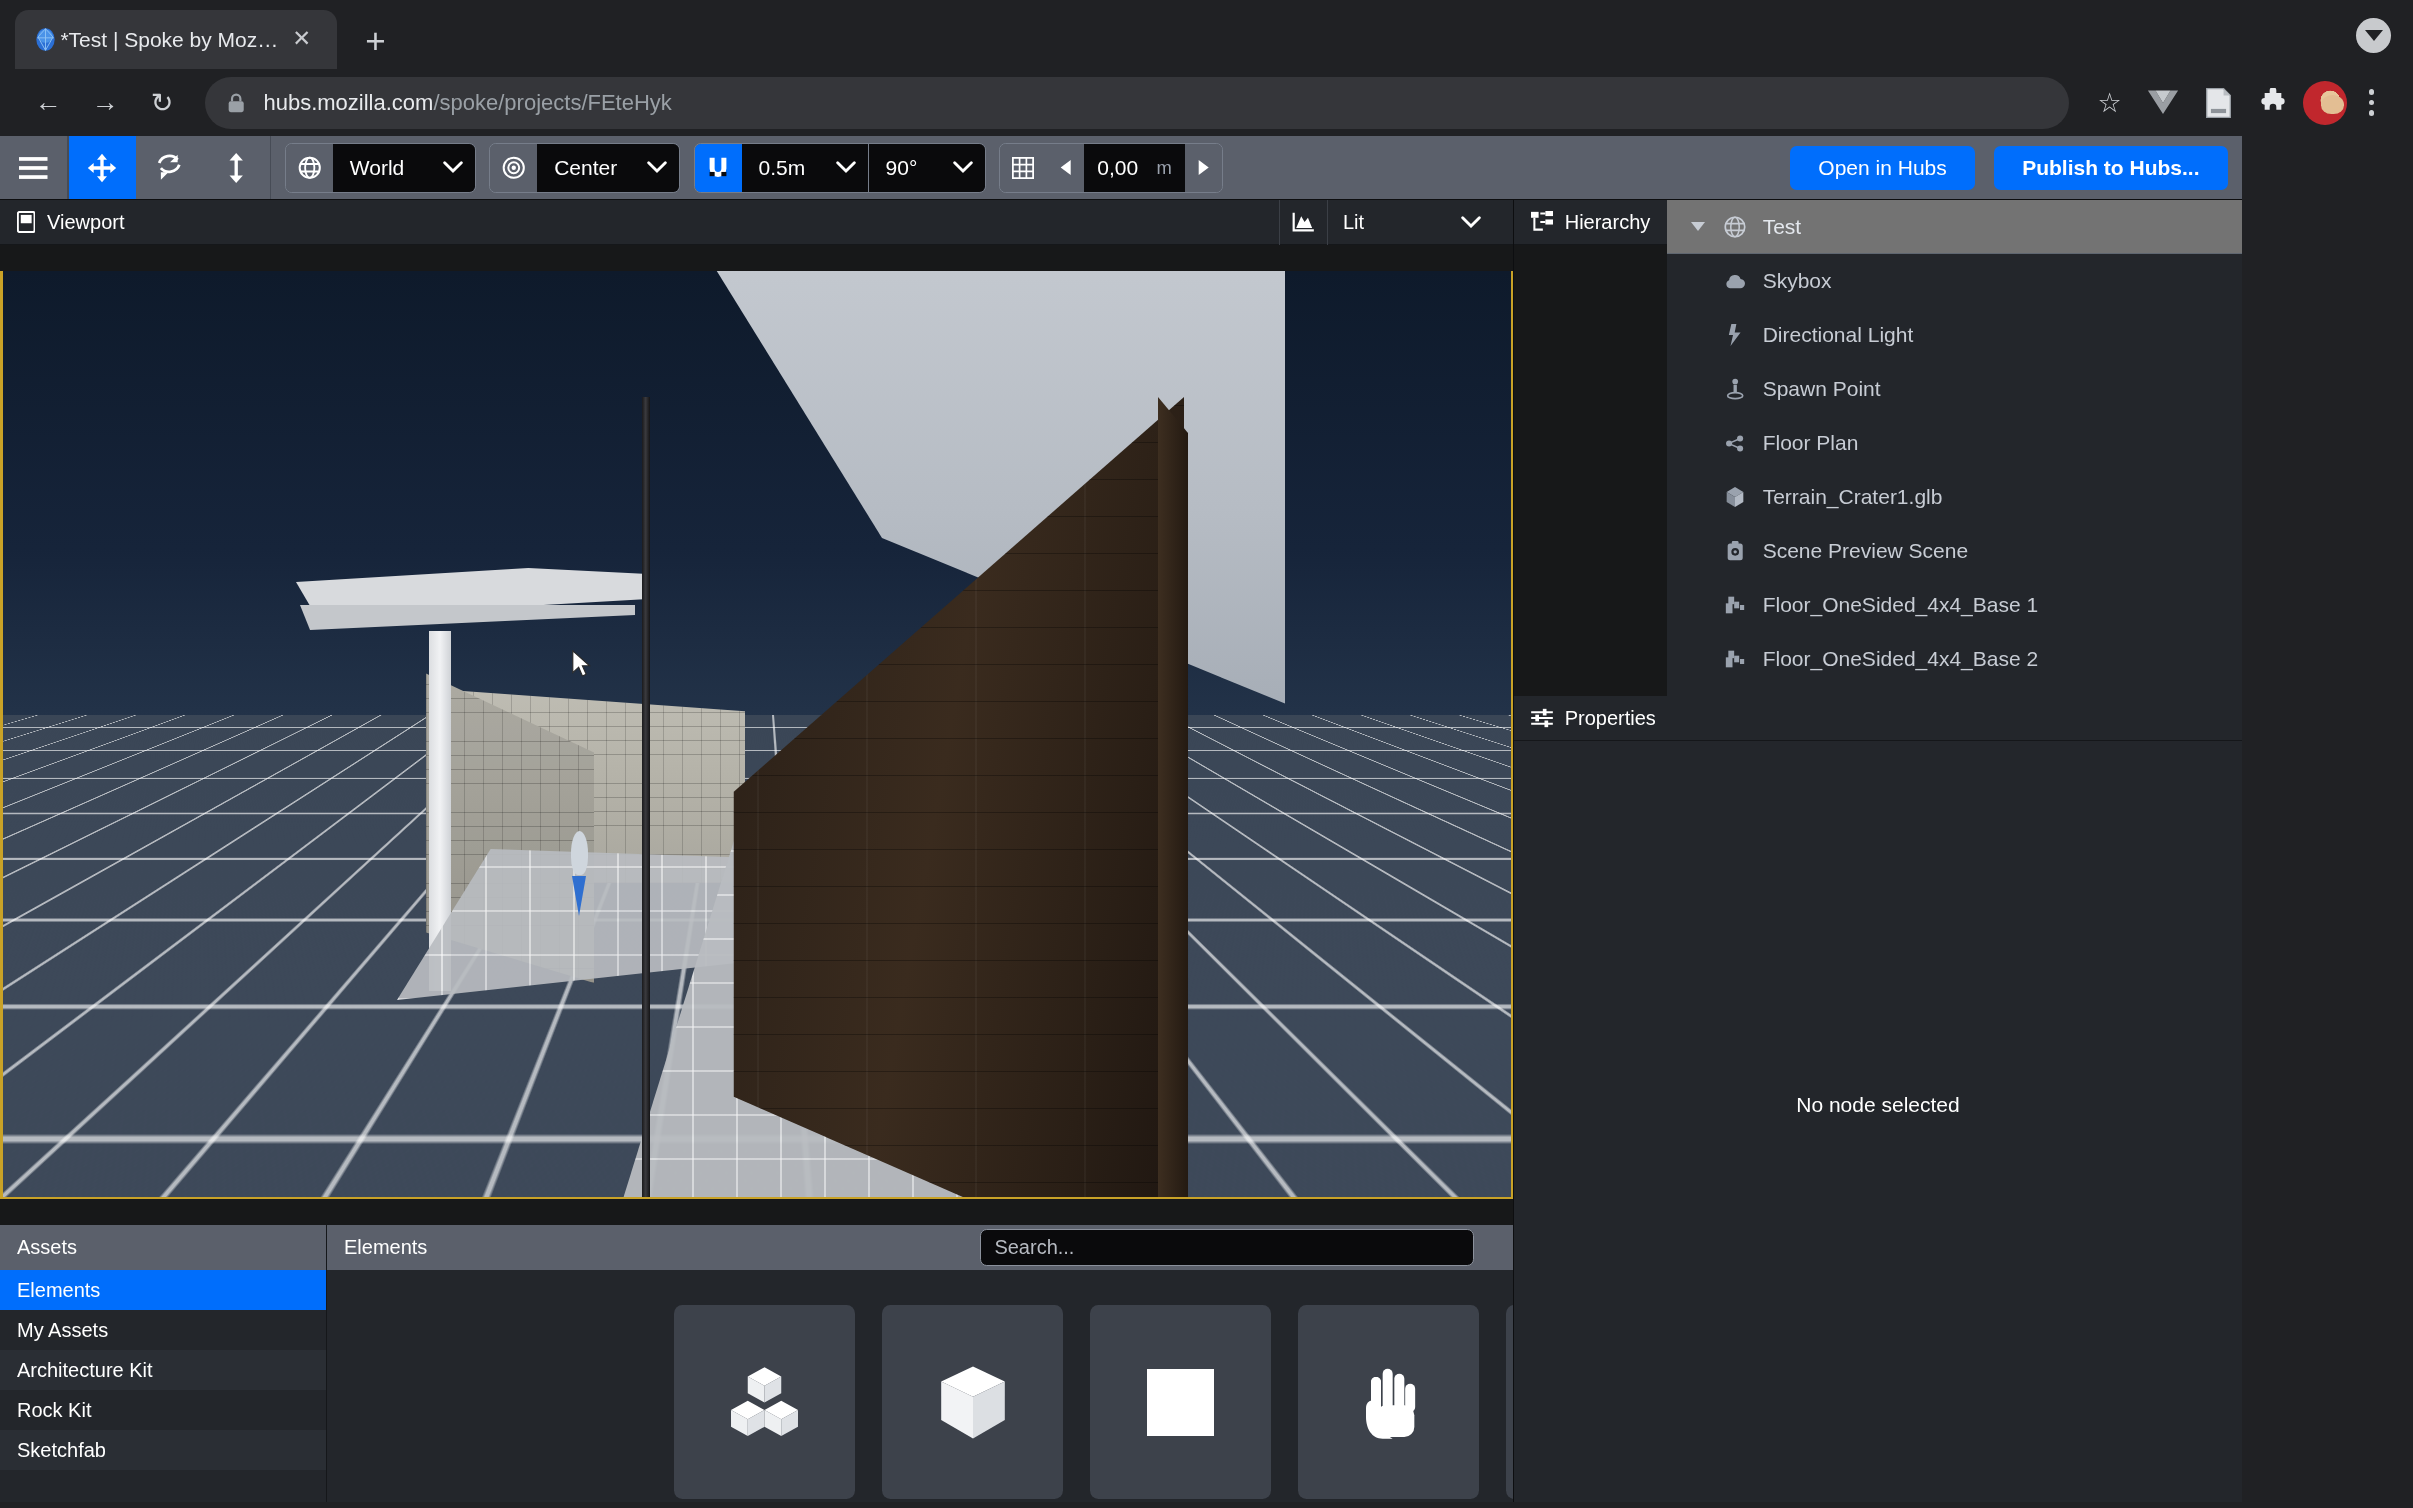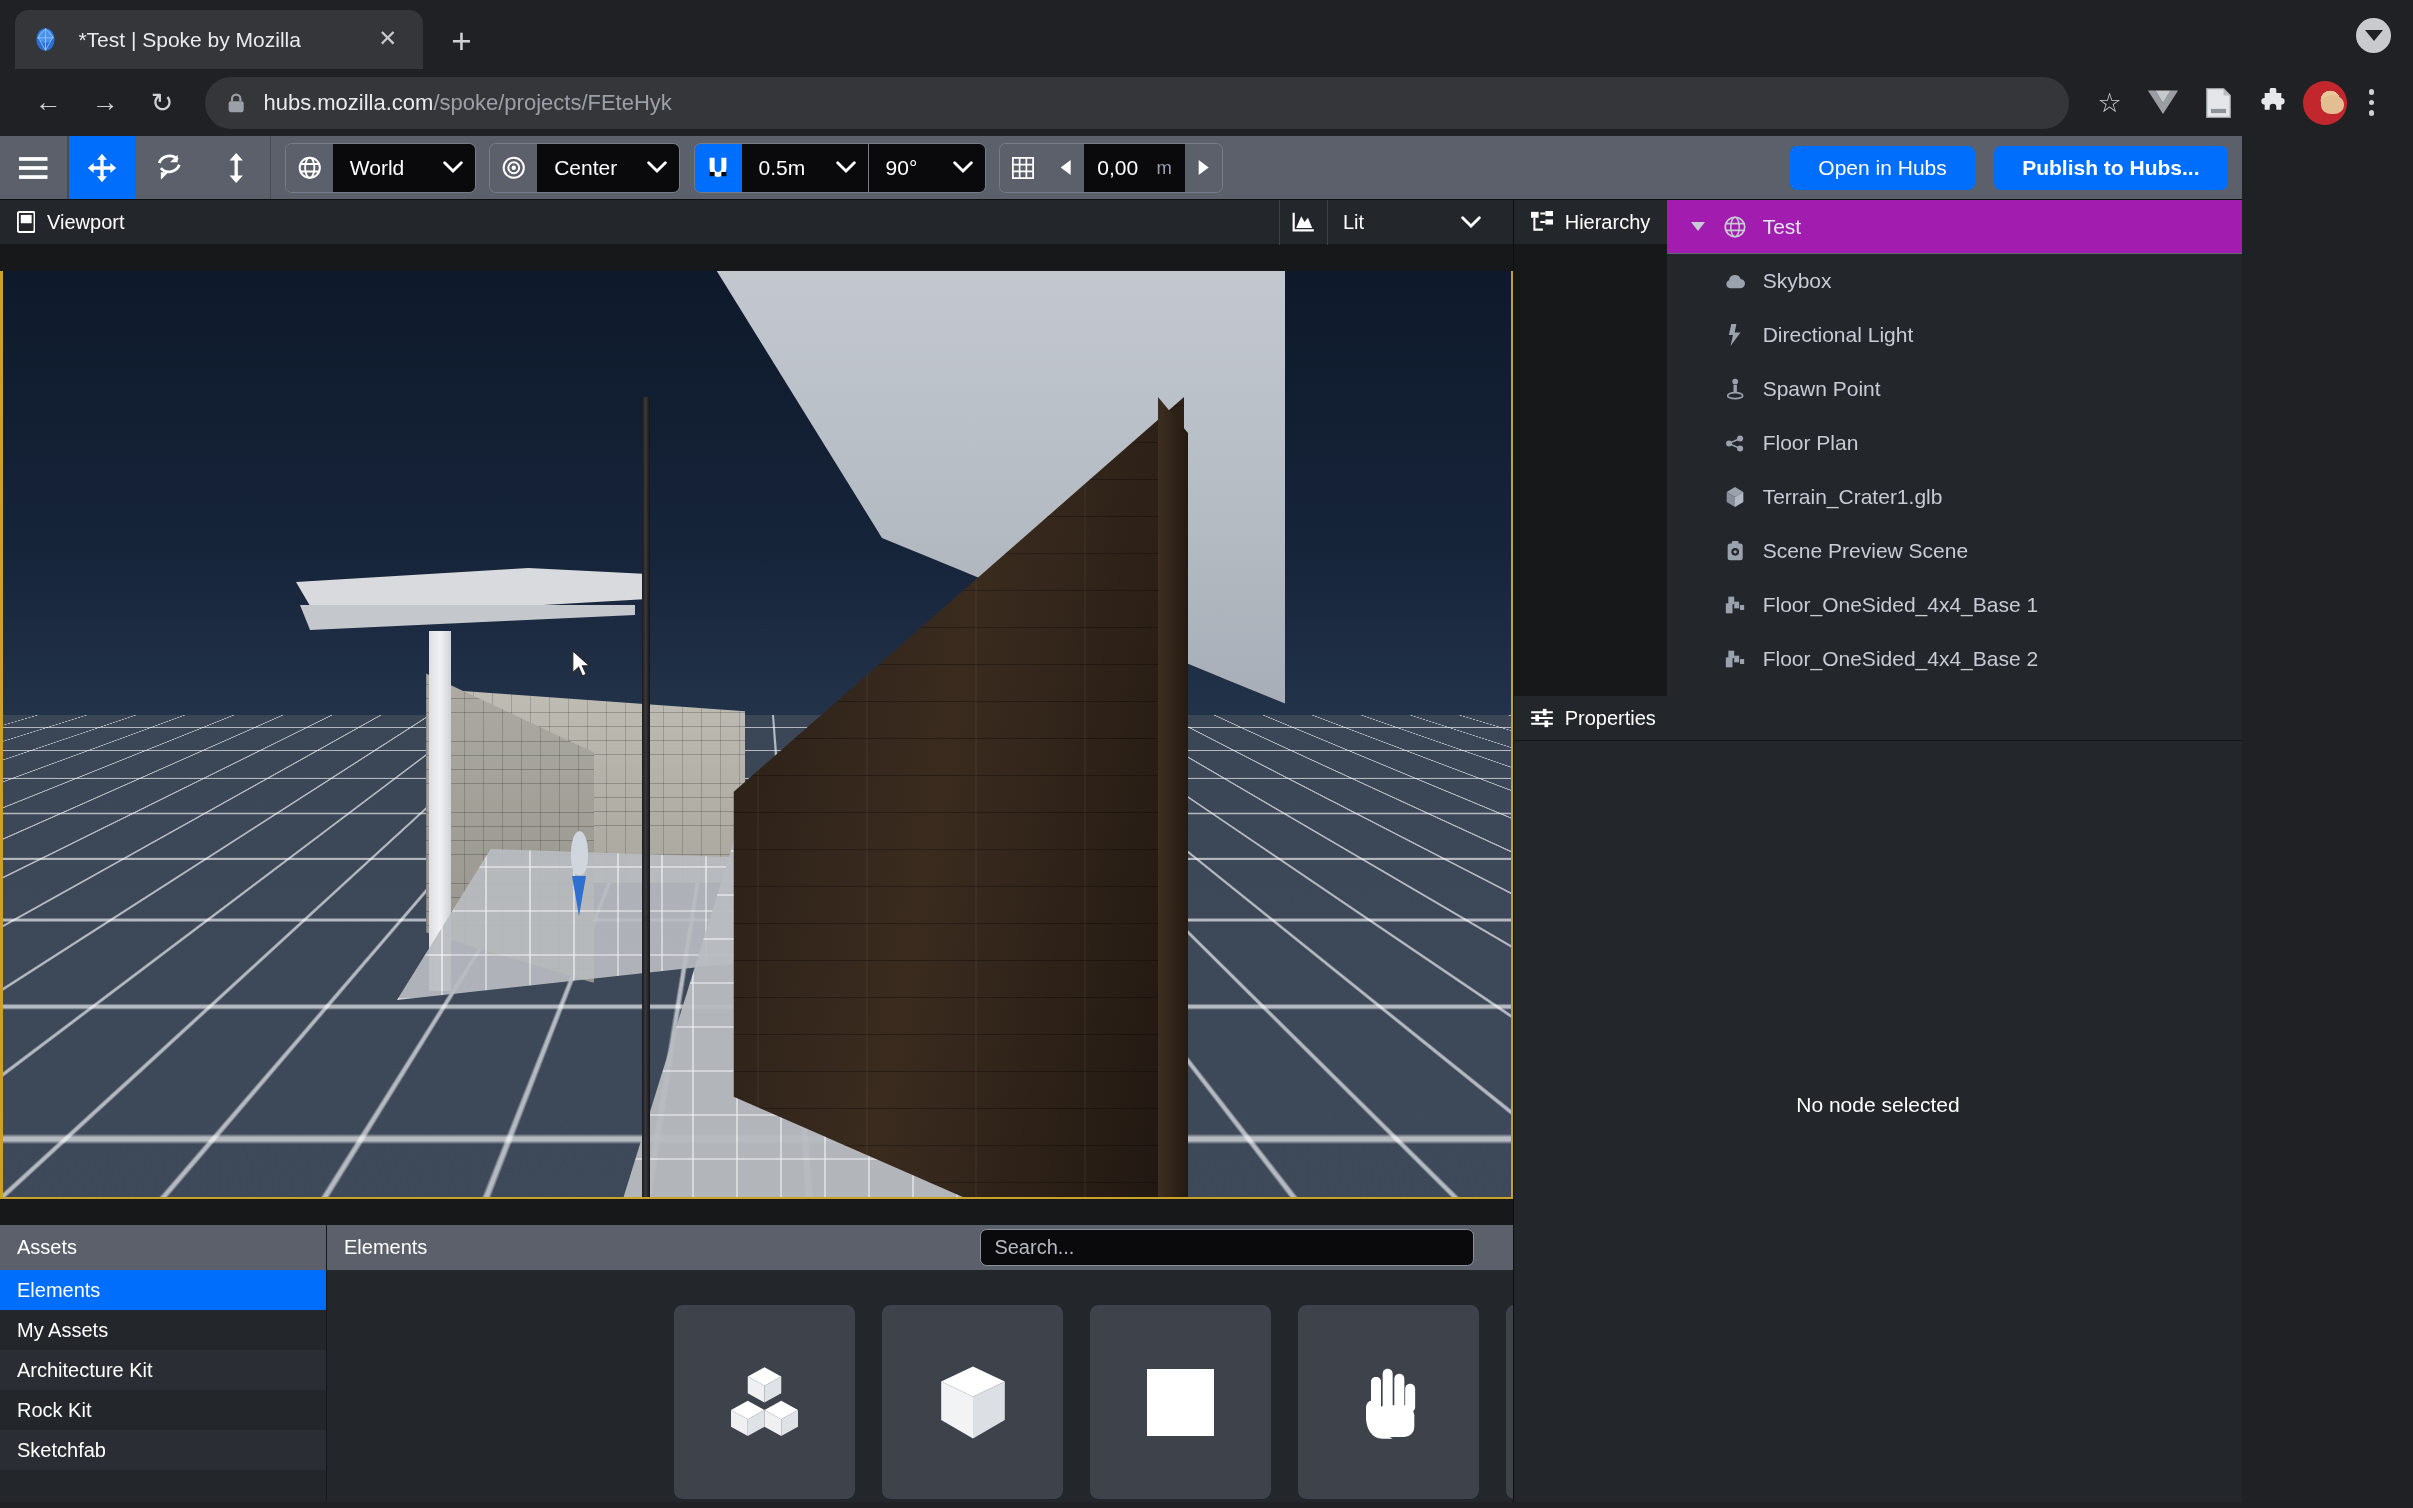--- a/index.html
+++ b/index.html
@@ -11,23 +11,23 @@
   }
 
   
   #browser-chrome { width: 2413px; background: #202124; }
 
   .tabstrip {
     height: 69px; display: flex; align-items: flex-end;
     padding-left: 15px; position: relative;
   }
   .tab {
-    height: 59px; width: 408px;
+    height: 59px; width: 322px;
     background: #35363a; border-radius: 13.4px 13.4px 0 0;
-    display: flex; align-items: center; padding: 0 18.4px; gap: 20px;
+    display: flex; align-items: center; padding: 0 18.4px; gap: 2px;
   }
   .tab-favicon { width: 25px; height: 25px; flex: 0 0 25px; position: relative; }
   .tab-title {
     color: #e8eaed; font-size: 21px; white-space: nowrap;
     overflow: hidden; text-overflow: ellipsis; flex: 1;
   }
   .tab-close {
     width: 34px; height: 34px; border-radius: 50%;
     display: flex; align-items: center; justify-content: center;
     color: #c9cbcf; font-size: 22.6px; line-height: 1;
@@ -259,21 +259,21 @@
     width: 729px; flex: 0 0 729px; background: #171819;
     display: flex; flex-direction: column; border-left: 1.7px solid #0d0e10;
   }
   .hierarchy-panel { height: 496px; flex: 0 0 496px; display: flex; }
   .tree { flex: 1; background: #23262b; overflow: hidden; }
   .tree-row {
     height: 54px; display: flex; align-items: center; gap: 15px;
     color: #c7ccd4; font-size: 21px; padding-left: 22px;
   }
   .tree-row.root {
-    background: #a21caf; border-bottom: 0.8px solid #5f6670; color: #e4e8ee;
+    background: #737373; border-bottom: 0.8px solid #5f6670; color: #e4e8ee;
   }
   .tree-row .twisty {
     width: 18.4px; display: flex; align-items: center; justify-content: center;
   }
   .tree-row .twisty .t {
     width: 0; height: 0; border-left: 7.5px solid transparent;
     border-right: 7.5px solid transparent; border-top: 9.2px solid #c7ccd4;
   }
   .tree-row .indent { width: 18.4px; flex: 0 0 18.4px; }
   .tree-icon {

